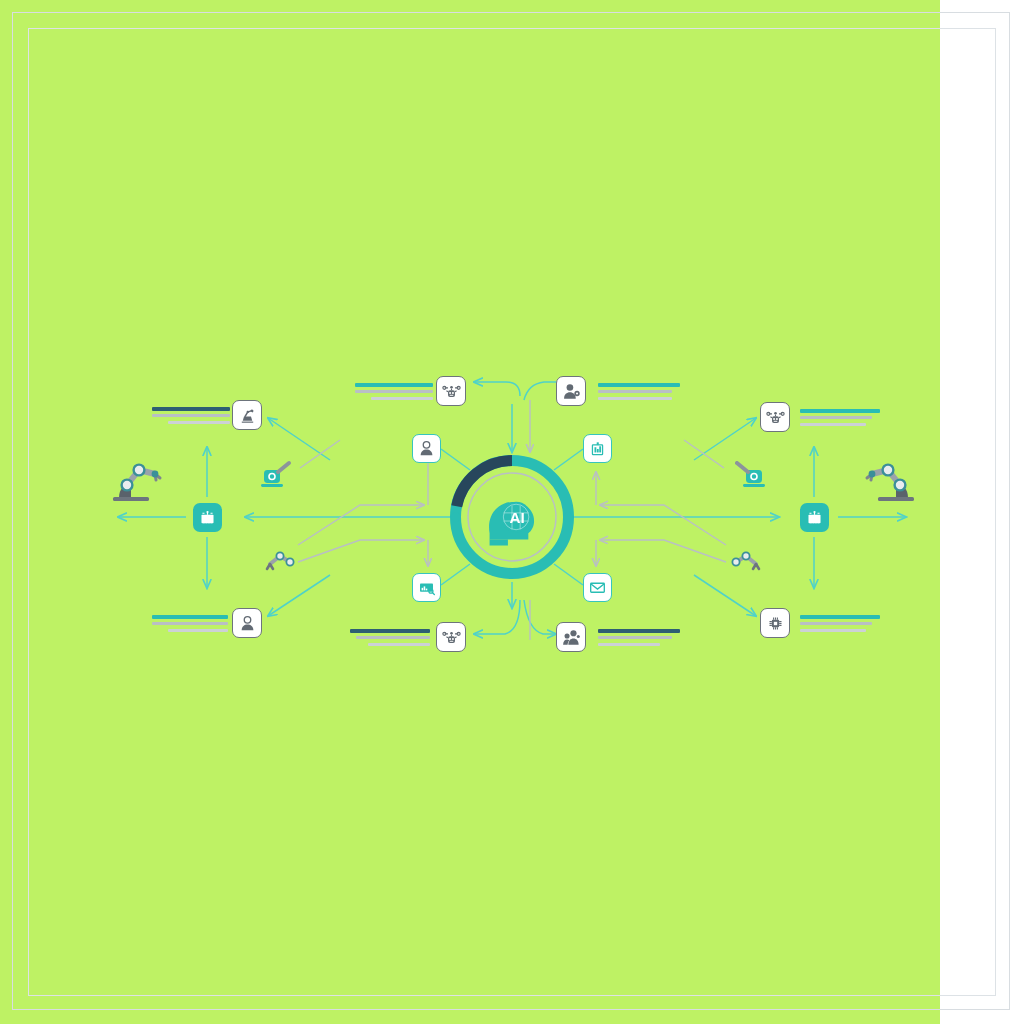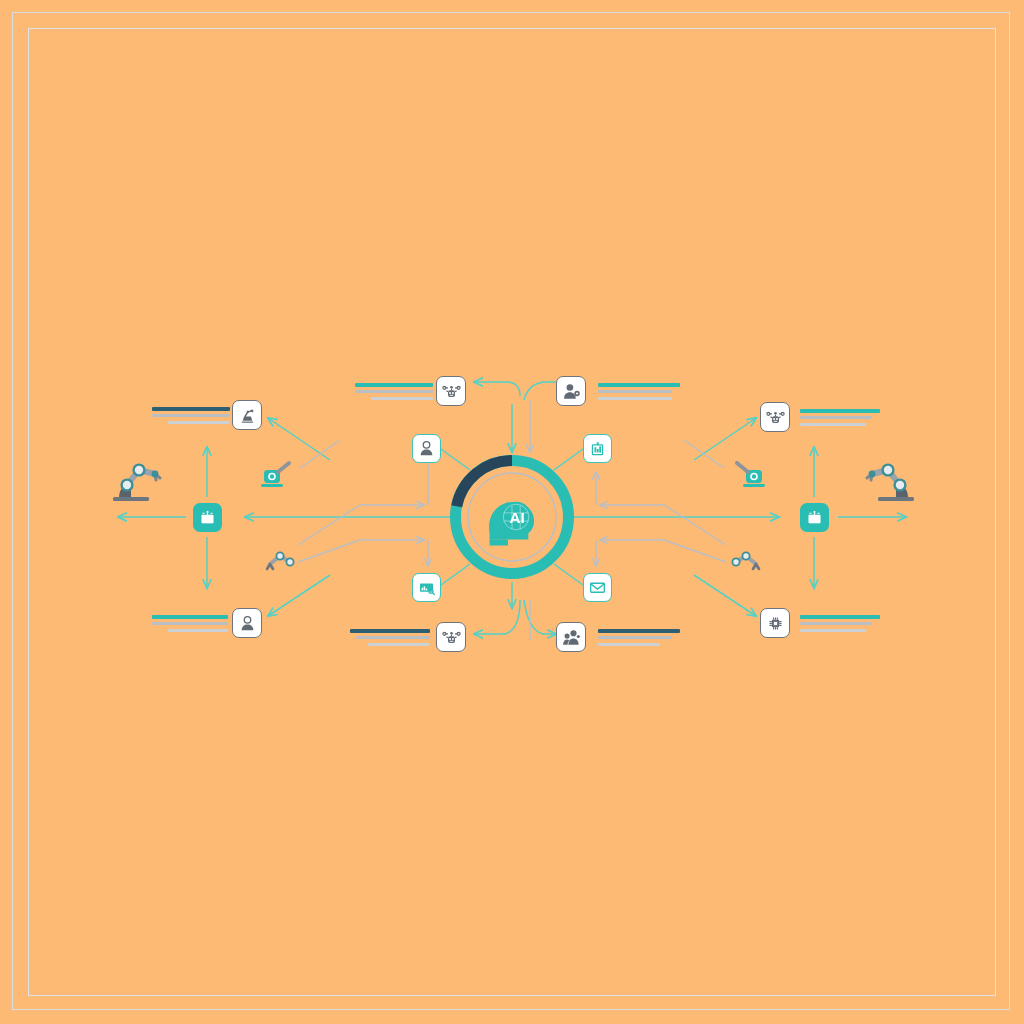--- a/index.html
+++ b/index.html
@@ -1,18 +1,18 @@
 <!DOCTYPE html>
 <html><head>
 <meta charset="utf-8">
 <style>
   html,body{margin:0;padding:0;background:#ffffff;}
   body{width:1024px;height:1024px;overflow:hidden;
        font-family:"Liberation Sans", sans-serif;}
-  #stage{position:relative;width:1024px;height:1024px;background:#fdba74;}
+  #stage{position:relative;width:940px;height:1024px;background:#bef264;}
   .frame-outer{position:absolute;left:12px;top:12px;width:998px;height:998px;
       border:1.5px solid #d8dde1;box-sizing:border-box;}
   .frame-inner{position:absolute;left:28px;top:28px;width:968px;height:968px;
       border:1.5px solid #dde2e6;box-sizing:border-box;}
   #canvas{position:absolute;left:0;top:0;width:1024px;height:1024px;}
   
   .tile{position:absolute;border-radius:7px;box-sizing:border-box;
         display:flex;align-items:center;justify-content:center;}
   .tile.gray{border:1.6px solid #6d747c;background:#ffffff;}
   .tile.teal{border:1.8px solid #37c5bd;background:#ffffff;}

